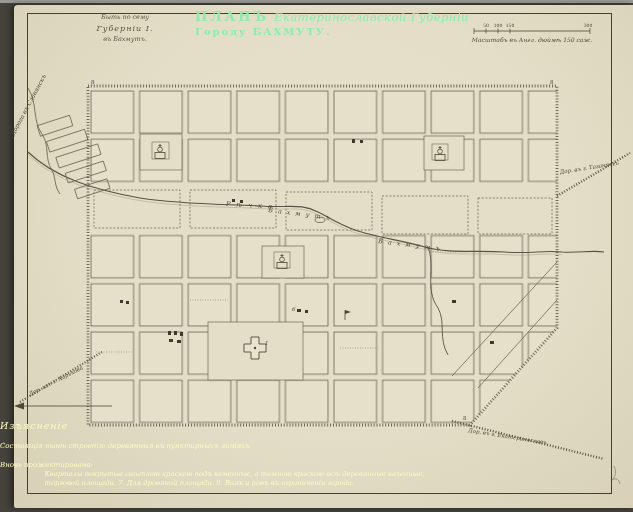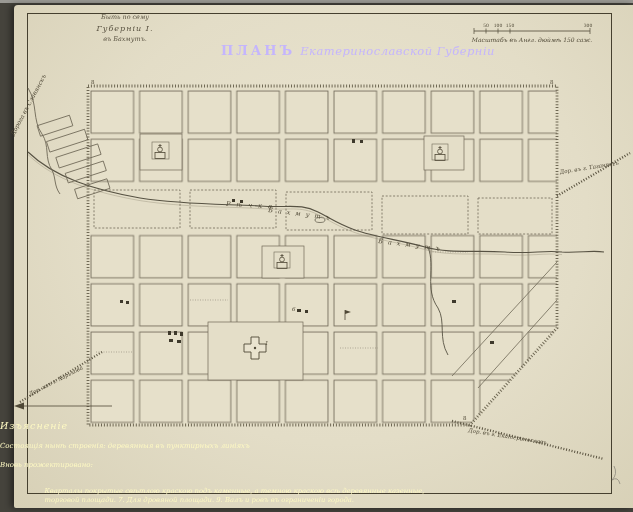--- a/index.html
+++ b/index.html
@@ -8,28 +8,28 @@
   .photo-edge-top{position:absolute;left:0;top:0;right:0;height:3px;background:#9a9994;}
   .paper{position:absolute;left:14px;top:5px;right:0;bottom:4px;
          background:radial-gradient(ellipse at 52% 42%, #eae4d0 0%, #e3ddc7 55%, #d7d0b6 100%);
          border-radius:4px 0 0 2px;
          box-shadow:-3px 0 6px rgba(0,0,0,0.45);}
   .frame{position:absolute;left:27px;top:13px;width:583px;height:479px;
          border:1px solid #46402f;}
   .inscription{position:absolute;left:30px;top:13px;width:190px;text-align:center;
          font-style:italic;font-size:6.4px;line-height:1.5;color:#5a5342;}
   .inscription .sig{font-size:8px;letter-spacing:1px;}
-  .title{position:absolute;left:195px;top:40px;width:300px;text-align:right;color:#c4b5fd;}
+  .title{position:absolute;left:195px;top:6px;width:300px;text-align:left;color:#86efac;}
   .title .plan-word{font-size:13px;font-weight:700;letter-spacing:3px;}
   .title .script{font-size:11.5px;font-style:italic;letter-spacing:0.5px;}
   .title .city-line{margin-top:1px;font-size:10px;font-weight:600;letter-spacing:2px;}
   .legend{position:absolute;left:0;top:420px;width:539px;color:#fef9c3;text-align:left;}
   .legend .hdr{font-size:9.5px;font-style:italic;letter-spacing:1px;}
   .legend .ln{font-size:7px;font-style:italic;margin-top:11px;}
-  .legend .body{margin:18px auto 0;width:450px;font-size:6.8px;font-style:italic;line-height:1.32;}
+  .legend .body{margin:1px auto 0;width:450px;font-size:6.8px;font-style:italic;line-height:1.32;}
   .map-svg{position:absolute;left:0;top:0;width:633px;height:512px;}
   svg text{font-family:"DejaVu Serif",serif;fill:#4f4836;}
 </style>
 </head>
 <body>
 
 <div class="stage">
   <div class="photo-edge-top"></div>
   <div class="paper"></div>
   <div class="frame"></div>
@@ -178,20 +178,21 @@
     <div>Быть по сему</div>
     <div class="sig">Губерніи I.</div>
     <div>въ Бахмутъ.</div>
   </div>
 
   <div class="title">
     <div>
       <span class="plan-word">ПЛАНЪ</span>
       <span class="script">Екатеринославской Губерніи</span>
     </div>
+    <div class="city-line">Городу БАХМУТУ.</div>
   </div>
 
   <div class="legend">
     <div class="hdr">Изъясненіе</div>
     <div class="ln">Состоящія нынѣ строенія: деревянныя въ пунктирныхъ линіяхъ</div>
     <div class="ln">Вновь прожектировано:</div>
     <div class="body">
       <div>Кварталы покрытые свѣтлою краскою подъ каменные, а темною краскою всѣ деревянные казенные,</div>
       <div>торговой площади. 7. Для дровяной площади. 9. Валъ и ровъ въ ограниченіи города.</div>
     </div>

